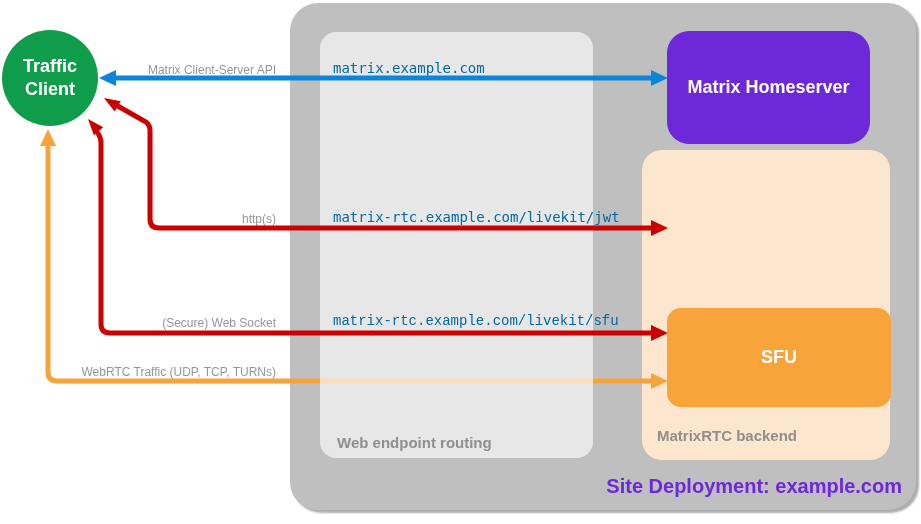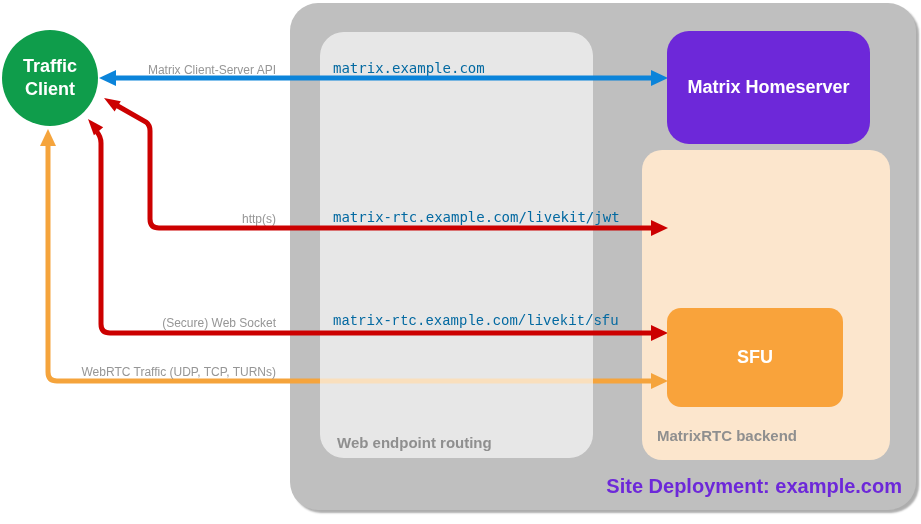--- a/index.html
+++ b/index.html
@@ -30,21 +30,21 @@
     background: #fce6cd; border-radius: 20px;
     z-index: 2;
   }
   .backend-label {
     position: absolute; left: 15px; bottom: 16px;
     font-size: 15px; font-weight: bold; color: #8f8f8f;
     white-space: nowrap;
   }
   .inner-box {
     left: 320px; top: 32px; width: 273px; height: 426px;
-    background: rgba(250,250,250,0.68); border-radius: 24px;
+    background: rgba(250,250,250,0.68); border-radius: 16px;
     z-index: 4;
   }
   .routing-label {
     position: absolute; left: 17px; bottom: 7px;
     font-size: 15px; font-weight: bold; color: #8f8f8f;
     white-space: nowrap;
   }
 
   
   .endpoint {
@@ -82,21 +82,21 @@
   .homeserver {
     left: 667px; top: 31px; width: 203px; height: 113px;
     background: #6d28d9; border-radius: 22px; z-index: 7;
   }
   .auth {
     left: 667px; top: 178px; width: 196px; height: 99px;
     background: #c31111; border-radius: 14px; z-index: 7;
     padding: 0 10px; box-sizing: border-box;
   }
   .sfu {
-    left: 667px; top: 308px; width: 176px; height: 99px;
+    left: 667px; top: 308px; width: 224px; height: 99px;
     background: #f9a33b; border-radius: 14px; z-index: 7;
   }
 
   
   .orange-layer { left: 0; top: 0; z-index: 3; pointer-events: none; }
   .lines-layer  { left: 0; top: 0; z-index: 6; pointer-events: none; }
 </style>
 </head>
 <body>
 

